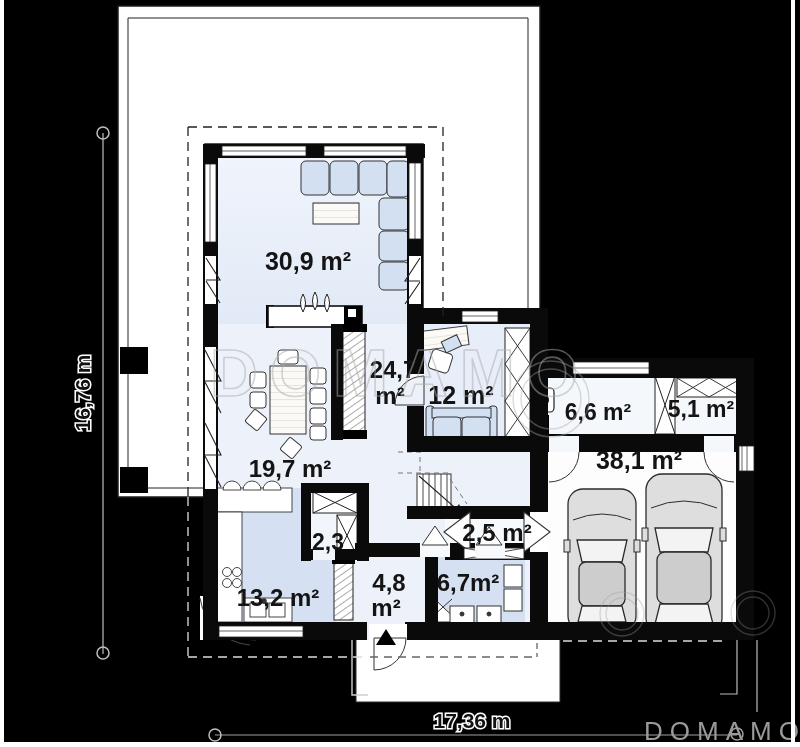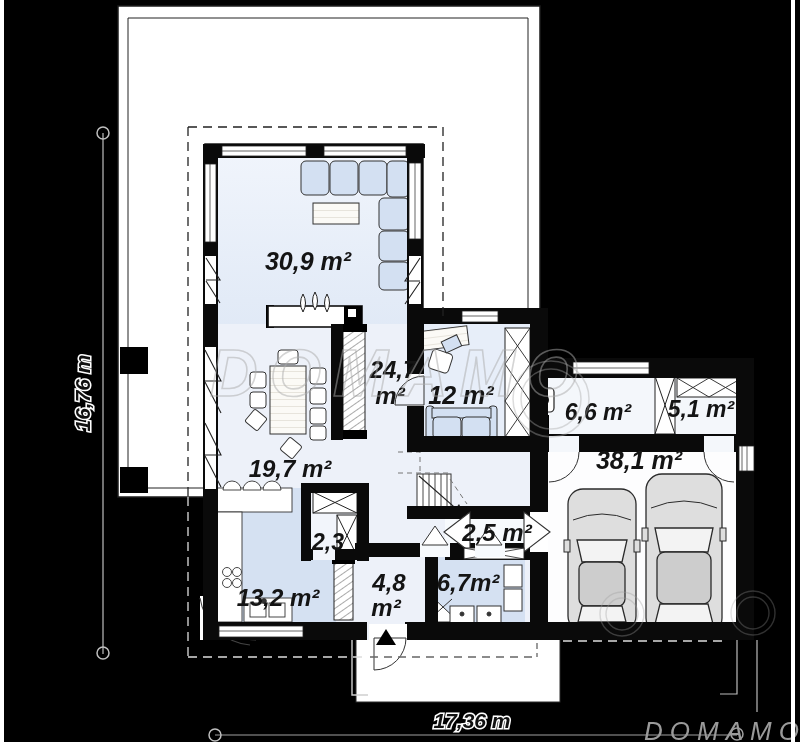--- a/index.html
+++ b/index.html
@@ -1,17 +1,17 @@
 <!DOCTYPE html>
 <html><head>
 <meta charset="utf-8">
 <style>
   html,body{margin:0;padding:0;background:#000;}
   .stage{position:relative;width:800px;height:747px;background:#000;overflow:hidden;
-         font-family:"Liberation Sans",sans-serif;font-style:italic;}
+         font-family:"Liberation Sans",sans-serif;}
   svg text{font-family:"Liberation Sans",sans-serif;}
   .room-label{font-weight:bold;fill:#141414;}
   .dim-label{font-weight:bold;fill:#111;stroke:#fff;stroke-width:3px;paint-order:stroke;}
   .wm-text{fill:none;stroke:#ababab;stroke-width:1.6;font-weight:bold;opacity:.5;letter-spacing:12px;}
   .logo-text{fill:#9a9a9a;letter-spacing:7px;font-weight:normal;}
 </style>
 </head>
 <body>
 
 <div class="stage">

